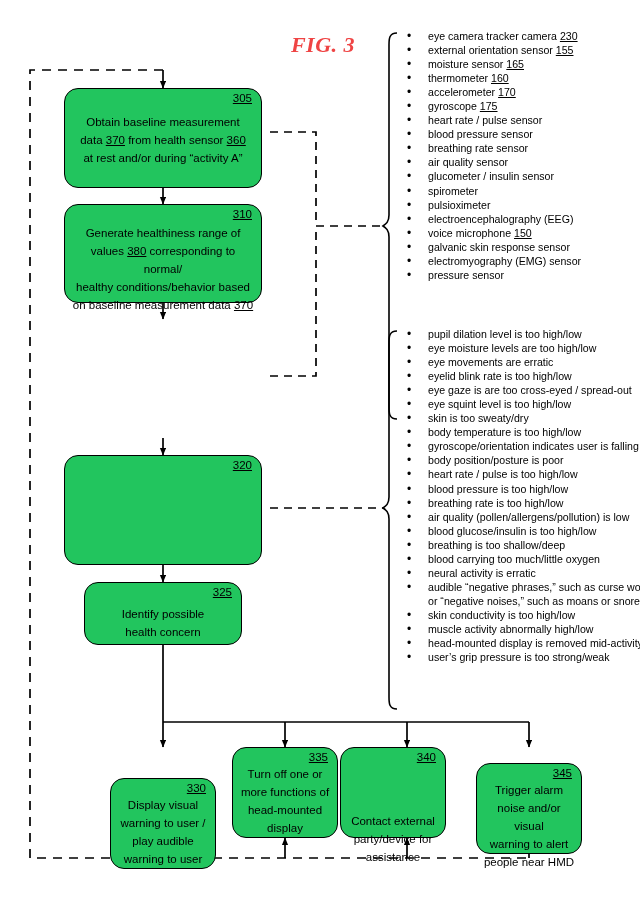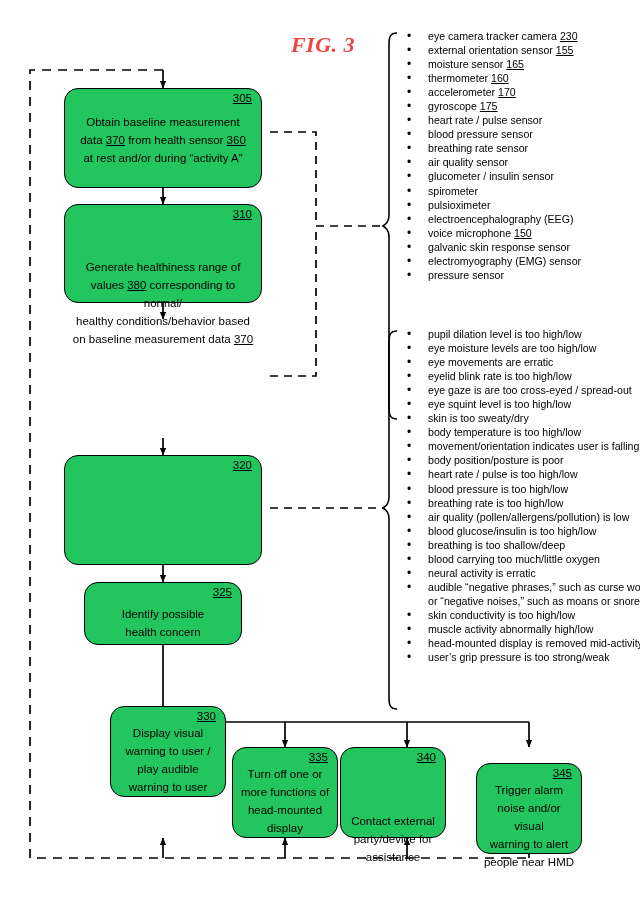--- a/index.html
+++ b/index.html
@@ -155,38 +155,38 @@
 
   <div class="pbox" style="left:64px; top:88px; width:198px; height:100px;">
     <span class="pnum">305</span>
     <div class="ptext" style="top:24px;">
       Obtain baseline measurement<br>data <u>370</u> from health sensor <u>360</u><br>at rest and/or during “activity A”
     </div>
   </div>
 
   <div class="pbox" style="left:64px; top:204px; width:198px; height:99px;">
     <span class="pnum">310</span>
-    <div class="ptext" style="top:19px;margin-top:34px;">
+    <div class="ptext" style="top:19px;">
       Generate healthiness range of<br>values <u>380</u> corresponding to normal/<br>healthy conditions/behavior based<br>on baseline measurement data <u>370</u>
     </div>
   </div>
 
 
   <div class="pbox" style="left:64px; top:455px; width:198px; height:110px;">
     <span class="pnum">320</span>
   </div>
 
   <div class="pbox" style="left:84px; top:582px; width:158px; height:63px;">
     <span class="pnum">325</span>
     <div class="ptext" style="top:22px;">
       Identify possible<br>health concern
     </div>
   </div>
 
-  <div class="pbox" style="left:110px; top:706px; width:116px; height:91px;">
+  <div class="pbox" style="left:110px; top:778px; width:106px; height:91px;">
     <span class="pnum">330</span>
     <div class="ptext" style="top:17px;">
       Display visual<br>warning to user /<br>play audible<br>warning to user
     </div>
   </div>
 
   <div class="pbox" style="left:232px; top:747px; width:106px; height:91px;">
     <span class="pnum">335</span>
     <div class="ptext" style="top:17px;">
       Turn off one or<br>more functions of<br>head-mounted<br>display
@@ -230,21 +230,21 @@
 
   <div class="blist" id="condition-list" style="left:397px; top:327px;">
       <div class="row"><span class="bul">•</span><span>pupil dilation level is too high/low</span></div>
       <div class="row"><span class="bul">•</span><span>eye moisture levels are too high/low</span></div>
       <div class="row"><span class="bul">•</span><span>eye movements are erratic</span></div>
       <div class="row"><span class="bul">•</span><span>eyelid blink rate is too high/low</span></div>
       <div class="row"><span class="bul">•</span><span>eye gaze is are too cross-eyed / spread-out</span></div>
       <div class="row"><span class="bul">•</span><span>eye squint level is too high/low</span></div>
       <div class="row"><span class="bul">•</span><span>skin is too sweaty/dry</span></div>
       <div class="row"><span class="bul">•</span><span>body temperature is too high/low</span></div>
-      <div class="row"><span class="bul">•</span><span>movement/orientation indicates user is falling</span></div>
+      <div class="row"><span class="bul">•</span><span>gyroscope/orientation indicates user is falling</span></div>
       <div class="row"><span class="bul">•</span><span>body position/posture is poor</span></div>
       <div class="row"><span class="bul">•</span><span>heart rate / pulse is too high/low</span></div>
       <div class="row"><span class="bul">•</span><span>blood pressure is too high/low</span></div>
       <div class="row"><span class="bul">•</span><span>breathing rate is too high/low</span></div>
       <div class="row"><span class="bul">•</span><span>air quality (pollen/allergens/pollution) is low</span></div>
       <div class="row"><span class="bul">•</span><span>blood glucose/insulin is too high/low</span></div>
       <div class="row"><span class="bul">•</span><span>breathing is too shallow/deep</span></div>
       <div class="row"><span class="bul">•</span><span>blood carrying too much/little oxygen</span></div>
       <div class="row"><span class="bul">•</span><span>neural activity is erratic</span></div>
       <div class="row"><span class="bul">•</span><span>audible “negative phrases,” such as curse words,</span></div>

